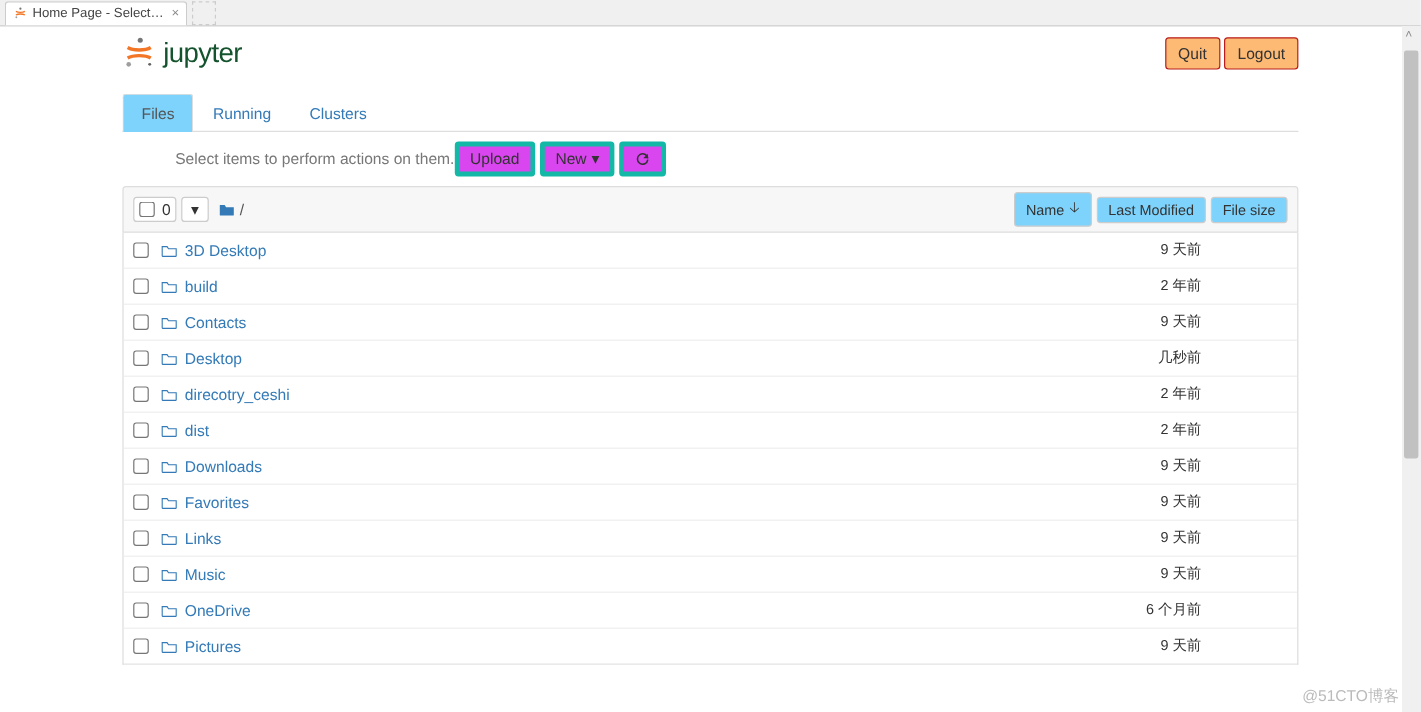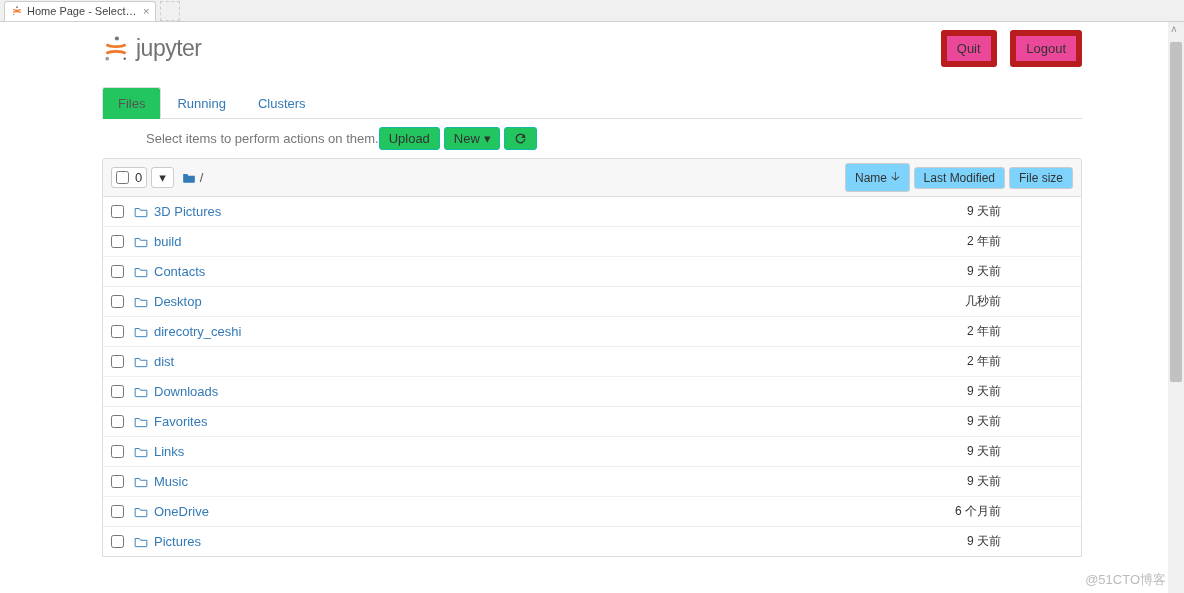--- a/index.html
+++ b/index.html
@@ -7,29 +7,29 @@
 .tab-bar { height: 22px; background: #f0f0f0; border-bottom: 1px solid #d0d0d0; display: flex; align-items: center; padding-left: 4px; }
 .browser-tab { display: flex; align-items: center; height: 20px; background: #fff; border: 1px solid #ccc; border-bottom: none; padding: 0 6px; font-size: 11px; color: #444; max-width: 160px; border-radius: 3px 3px 0 0; }
 .tab-favicon { width: 12px; height: 12px; margin-right: 4px; }
 .tab-title { white-space: nowrap; overflow: hidden; text-overflow: ellipsis; max-width: 110px; }
 .tab-close { margin-left: 6px; color: #888; cursor: pointer; }
 .newtab { width: 20px; height: 20px; border: 1px dashed #ccc; margin-left: 4px; }
 .page { max-width: 1010px; margin: 0 auto; padding: 0 15px; position: relative; }
 .header { display: flex; justify-content: space-between; align-items: center; padding: 8px 0 4px 0; }
 .logo { display: flex; align-items: center; }
 .logo-mark { width: 28px; height: 28px; margin-right: 6px; }
-.logo-text { font-size: 23px; color: #737373; font-weight: 400; letter-spacing: -0.5px; }
-.header-buttons button { background: #ec4899; border: 6px solid #b91c1c; border-radius: 3px; padding: 5px 10px; font-size: 13px; margin-left: 10px; cursor: pointer; color: #333; }
+.logo-text { font-size: 23px; color: #14532d; font-weight: 400; letter-spacing: -0.5px; }
+.header-buttons button { background: #fdba74; border: 1px solid #b91c1c; border-radius: 3px; padding: 5px 10px; font-size: 13px; margin-left: 0; cursor: pointer; color: #333; }
 .tabs { display: flex; border-bottom: 1px solid #ddd; margin-top: 16px; }
 .tabs .tab { padding: 8px 15px; font-size: 13px; cursor: pointer; color: #337ab7; border: 1px solid transparent; border-bottom: none; margin-bottom: -1px; }
-.tabs .tab.active { color: #555; background: #22c55e; border-color: #ddd; border-radius: 3px 3px 0 0; }
+.tabs .tab.active { color: #555; background: #7dd3fc; border-color: #ddd; border-radius: 3px 3px 0 0; }
 .toolbar-row { display: flex; align-items: center; padding: 8px 0; margin-left: 44px; }
 .select-hint { color: #777; font-size: 13px; }
 .toolbar-buttons { display: flex; gap: 4px; }
-.btn { background: #22c55e; border: 1px solid #14b8a6; border-radius: 3px; padding: 3px 9px; font-size: 13px; cursor: pointer; color: #333; display: inline-flex; align-items: center; }
+.btn { background: #d946ef; border: 4px solid #14b8a6; border-radius: 3px; padding: 3px 9px; font-size: 13px; cursor: pointer; color: #333; display: inline-flex; align-items: center; }
 .btn .caret { margin-left: 4px; }
 .list-header { display: flex; align-items: center; border: 1px solid #ddd; background: #f7f7f7; padding: 4px 8px; border-radius: 3px 3px 0 0; }
 .select-all { display: flex; align-items: center; border: 1px solid #ccc; border-radius: 3px; background: #fff; padding: 2px 4px; margin-right: 4px; }
 .select-all input { margin-right: 6px; }
 .dropdown-toggle { border: 1px solid #ccc; border-radius: 3px; background: #fff; padding: 2px 7px; cursor: pointer; margin-right: 8px; }
 .breadcrumb { display: flex; align-items: center; color: #555; }
 .breadcrumb .folder-solid { color: #337ab7; margin-right: 4px; }
 .spacer { flex: 1; }
 .col-btn { border: 1px solid #ccc; border-radius: 3px; background: #7dd3fc; padding: 3px 9px; font-size: 12px; color: #333; margin-left: 4px; cursor: pointer; display: inline-flex; align-items: center; }
 .file-list { border: 1px solid #ddd; border-top: none; }
@@ -137,21 +137,21 @@
   </div>
 
   <div class="file-list" id="file-list">
       <div class="file-row">
         <input type="checkbox" style="">
         <span class="folder-icon">
           <svg width="14" height="12" viewBox="0 0 24 20">
             <path fill="none" stroke="#337ab7" stroke-width="1.6" d="M2 4h7l2 3h11v10a1 1 0 0 1-1 1H3a1 1 0 0 1-1-1z"></path>
           </svg>
         </span>
-        <span class="file-name">3D Pictures</span>
+        <span class="file-name">3D Desktop</span>
         <div class="row-spacer"></div>
         <span class="modified">9 天前</span>
         <span class="filesize"></span>
       </div>
       <div class="file-row">
         <input type="checkbox" style="">
         <span class="folder-icon">
           <svg width="14" height="12" viewBox="0 0 24 20">
             <path fill="none" stroke="#337ab7" stroke-width="1.6" d="M2 4h7l2 3h11v10a1 1 0 0 1-1 1H3a1 1 0 0 1-1-1z"></path>
           </svg>

